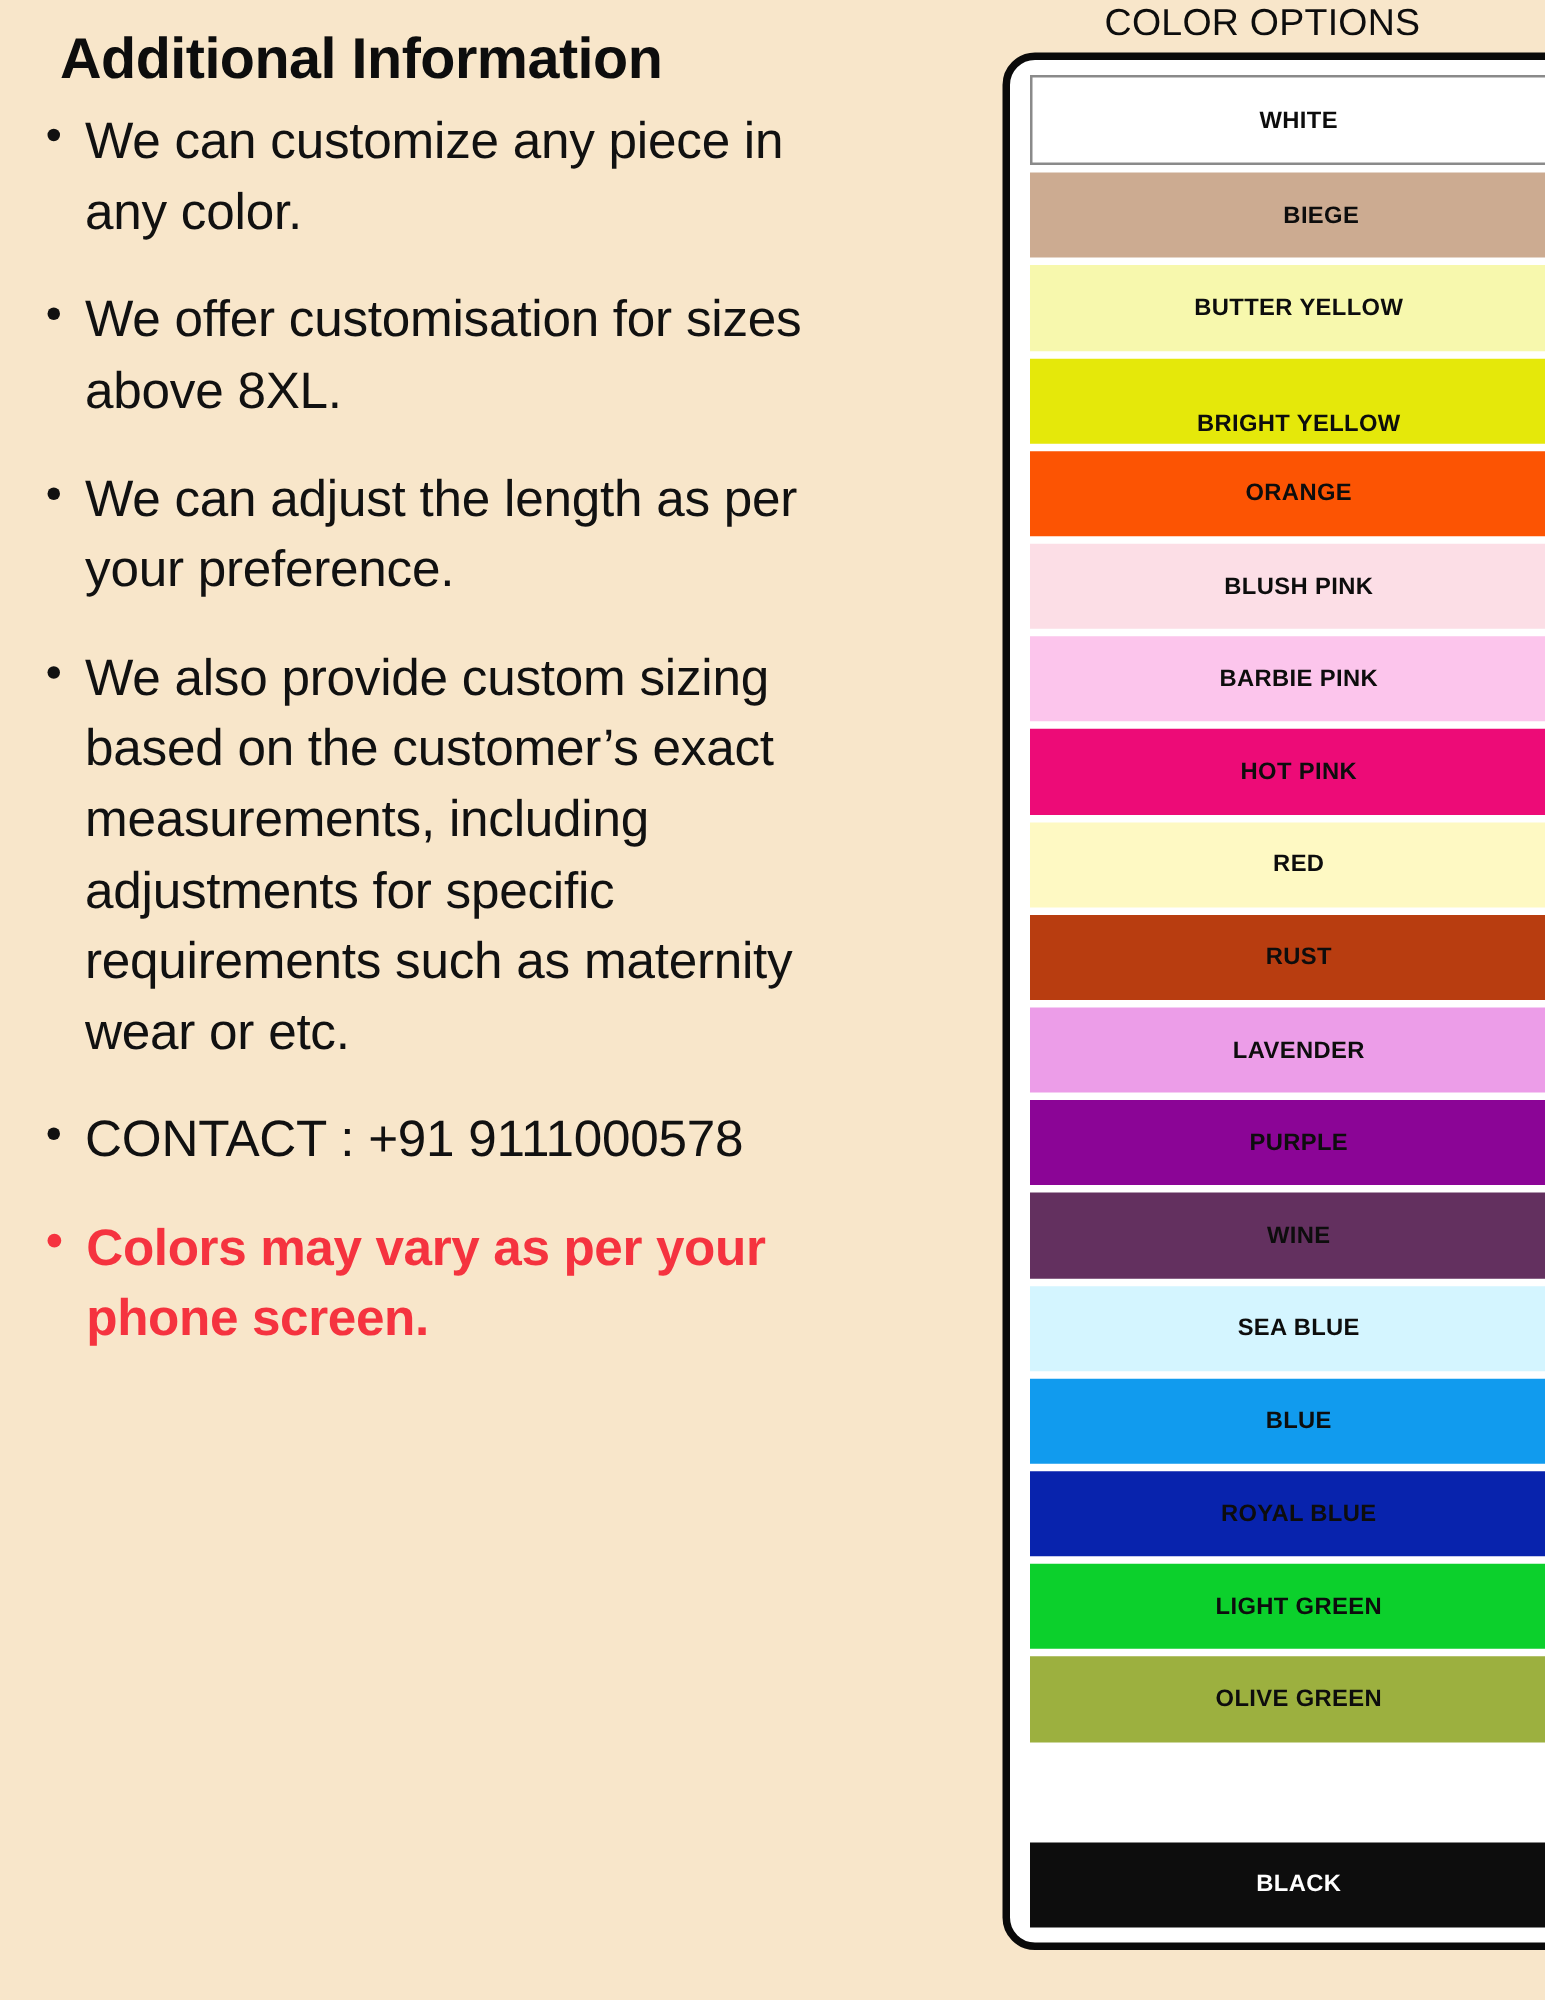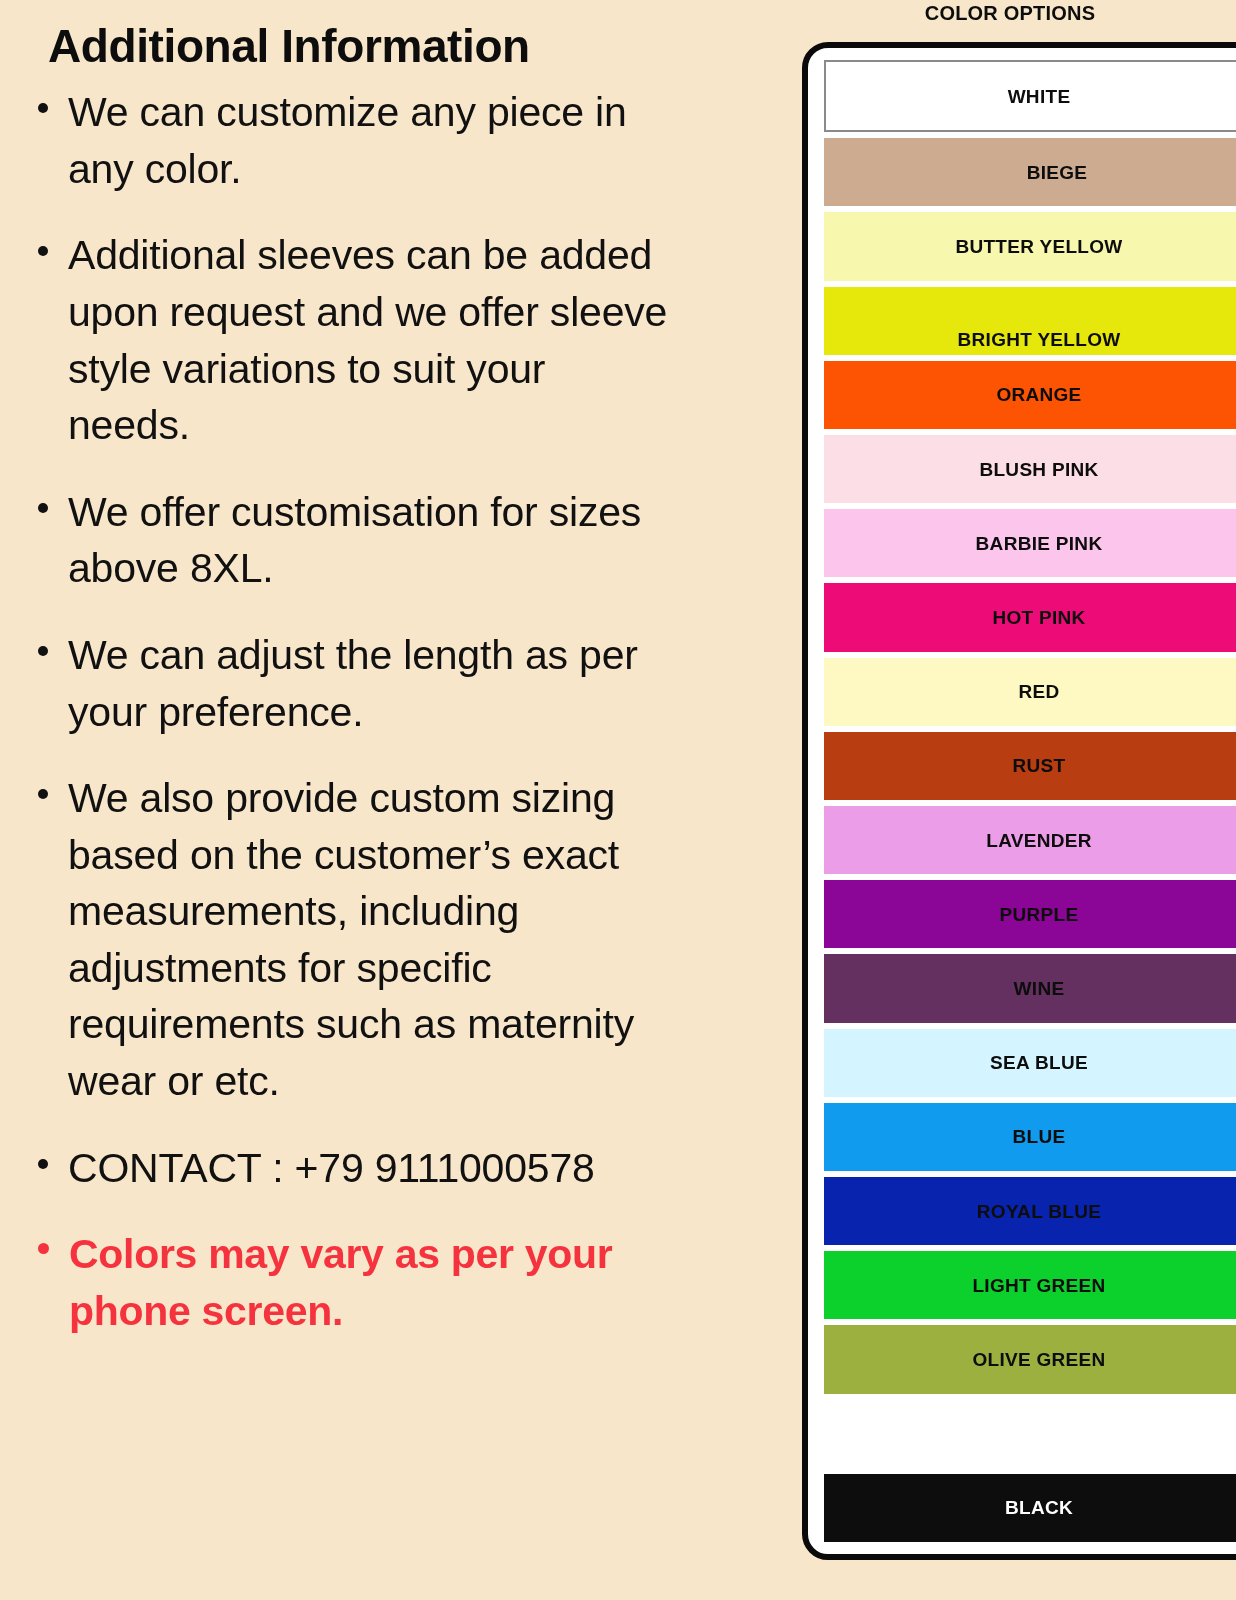--- a/index.html
+++ b/index.html
@@ -85,22 +85,22 @@
 
   
   .colors-col {
     width: 446px;
     position: relative;
     box-sizing: border-box;
   }
 
   .colors-heading {
     text-align: center;
-    font-size: 20px;
-    font-weight: 700;
+    font-size: 30px;
+    font-weight: 400;
     color: #0d0d0d;
     letter-spacing: 0.2px;
     margin: 2px 0 0 0;
     padding-right: 6px;
     line-height: 1.1;
   }
 
   .swatch-panel {
     position: absolute;
     left: 12px;
@@ -146,37 +146,33 @@
 
   <section class="info-col">
     <h1 class="info-title">Additional Information</h1>
     <ul class="bullet-list">
         <li class="bullet-item">
           <span class="bullet-dot"></span>
           <span class="bullet-text">We can customize any piece in any color.</span>
         </li>
         <li class="bullet-item">
           <span class="bullet-dot"></span>
-          <span class="bullet-text">Additional sleeves can be added upon request and we offer sleeve style variations to suit your needs.</span>
-        </li>
-        <li class="bullet-item">
-          <span class="bullet-dot"></span>
           <span class="bullet-text">We offer customisation for sizes above 8XL.</span>
         </li>
         <li class="bullet-item">
           <span class="bullet-dot"></span>
           <span class="bullet-text">We can adjust the length as per your preference.</span>
         </li>
         <li class="bullet-item">
           <span class="bullet-dot"></span>
           <span class="bullet-text">We also provide custom sizing based on the customer’s exact measurements, including adjustments for specific requirements such as maternity wear or etc.</span>
         </li>
         <li class="bullet-item">
           <span class="bullet-dot"></span>
-          <span class="bullet-text">CONTACT : +79 9111000578</span>
+          <span class="bullet-text">CONTACT : +91 9111000578</span>
         </li>
         <li class="bullet-item warning">
           <span class="bullet-dot"></span>
           <span class="bullet-text">Colors may vary as per your phone screen.</span>
         </li>
       </ul>
   </section>
 
   <aside class="colors-col">
     <h2 class="colors-heading">COLOR OPTIONS</h2>

